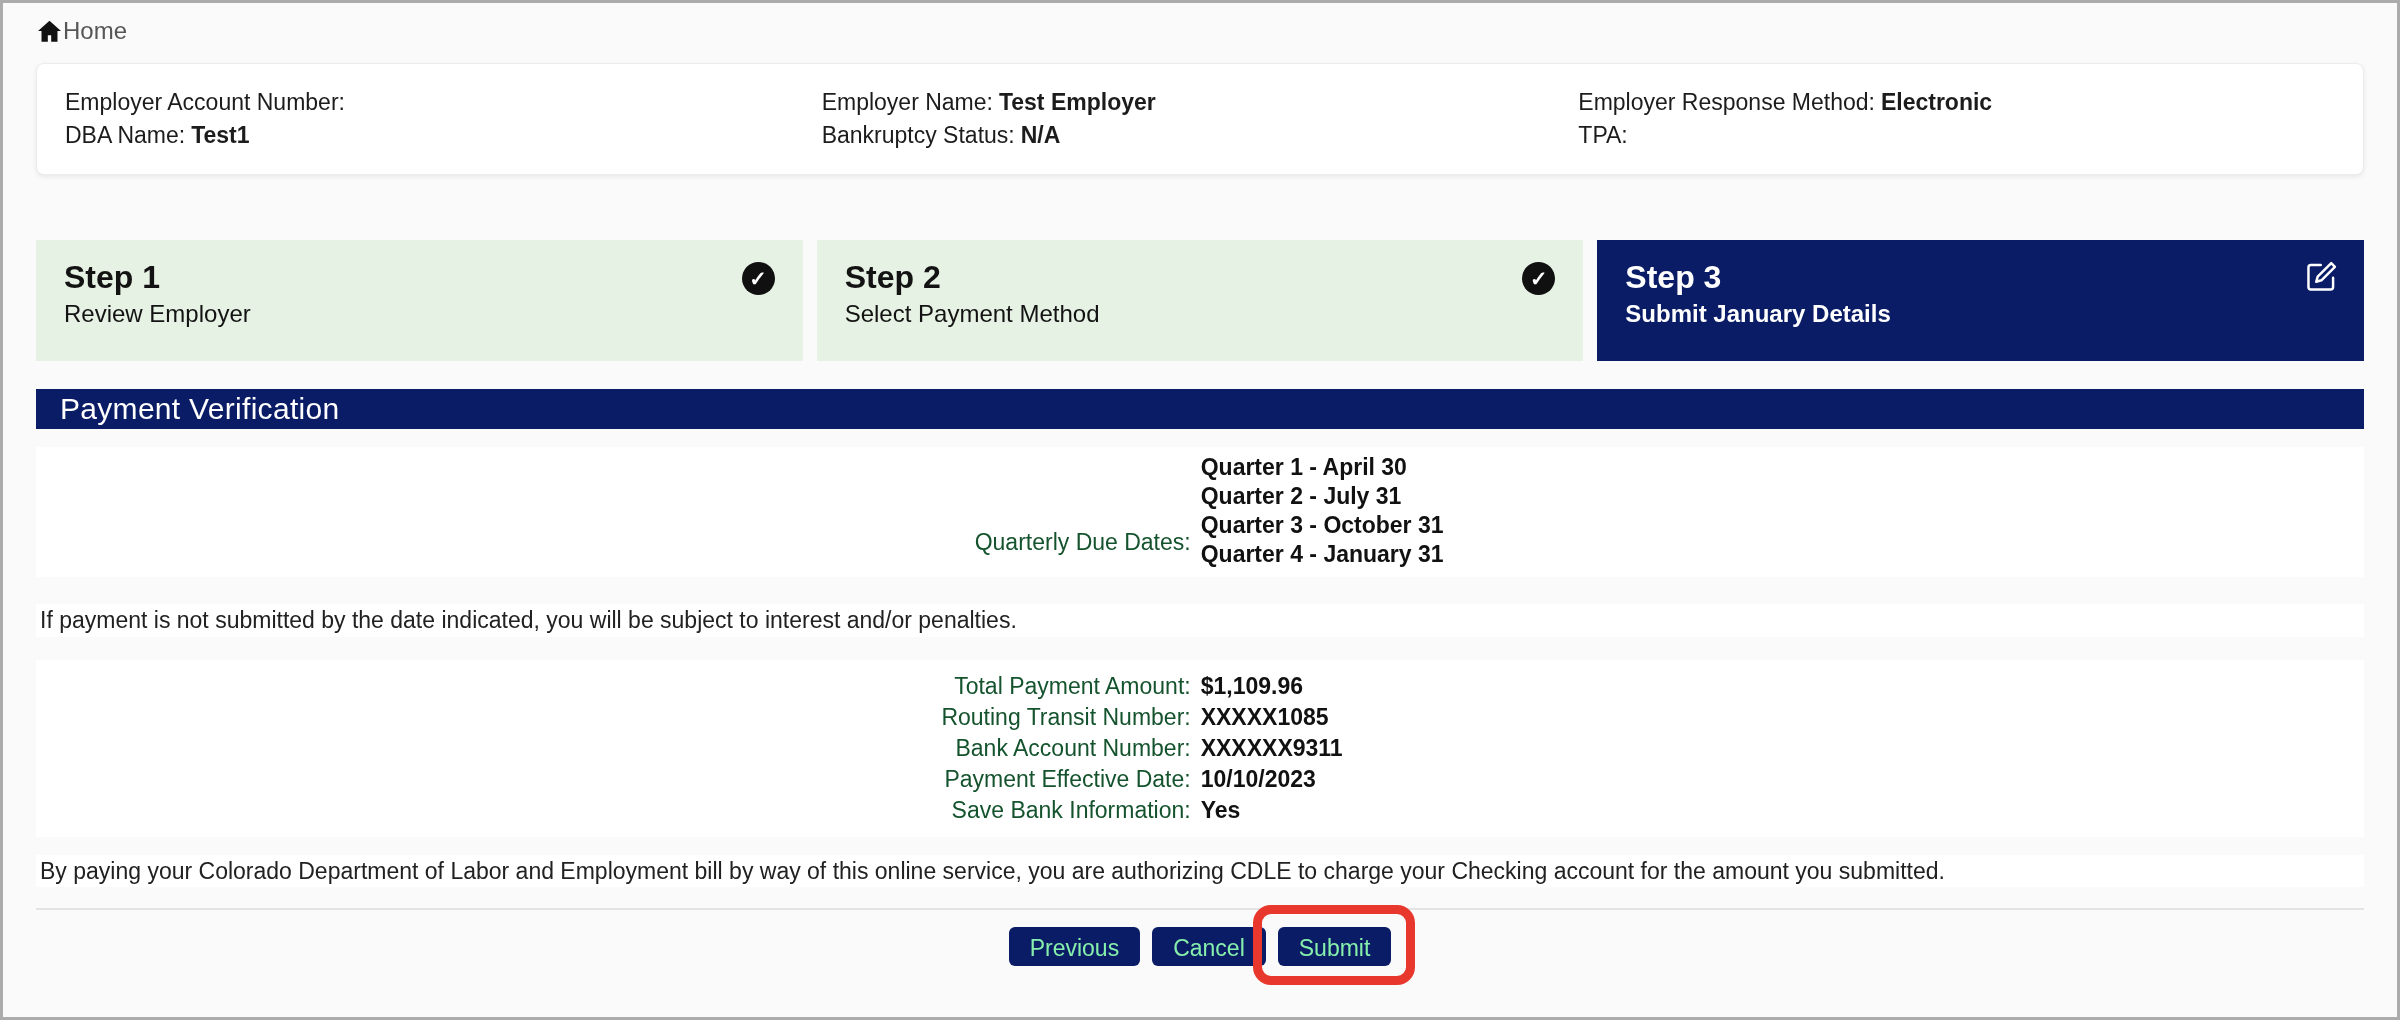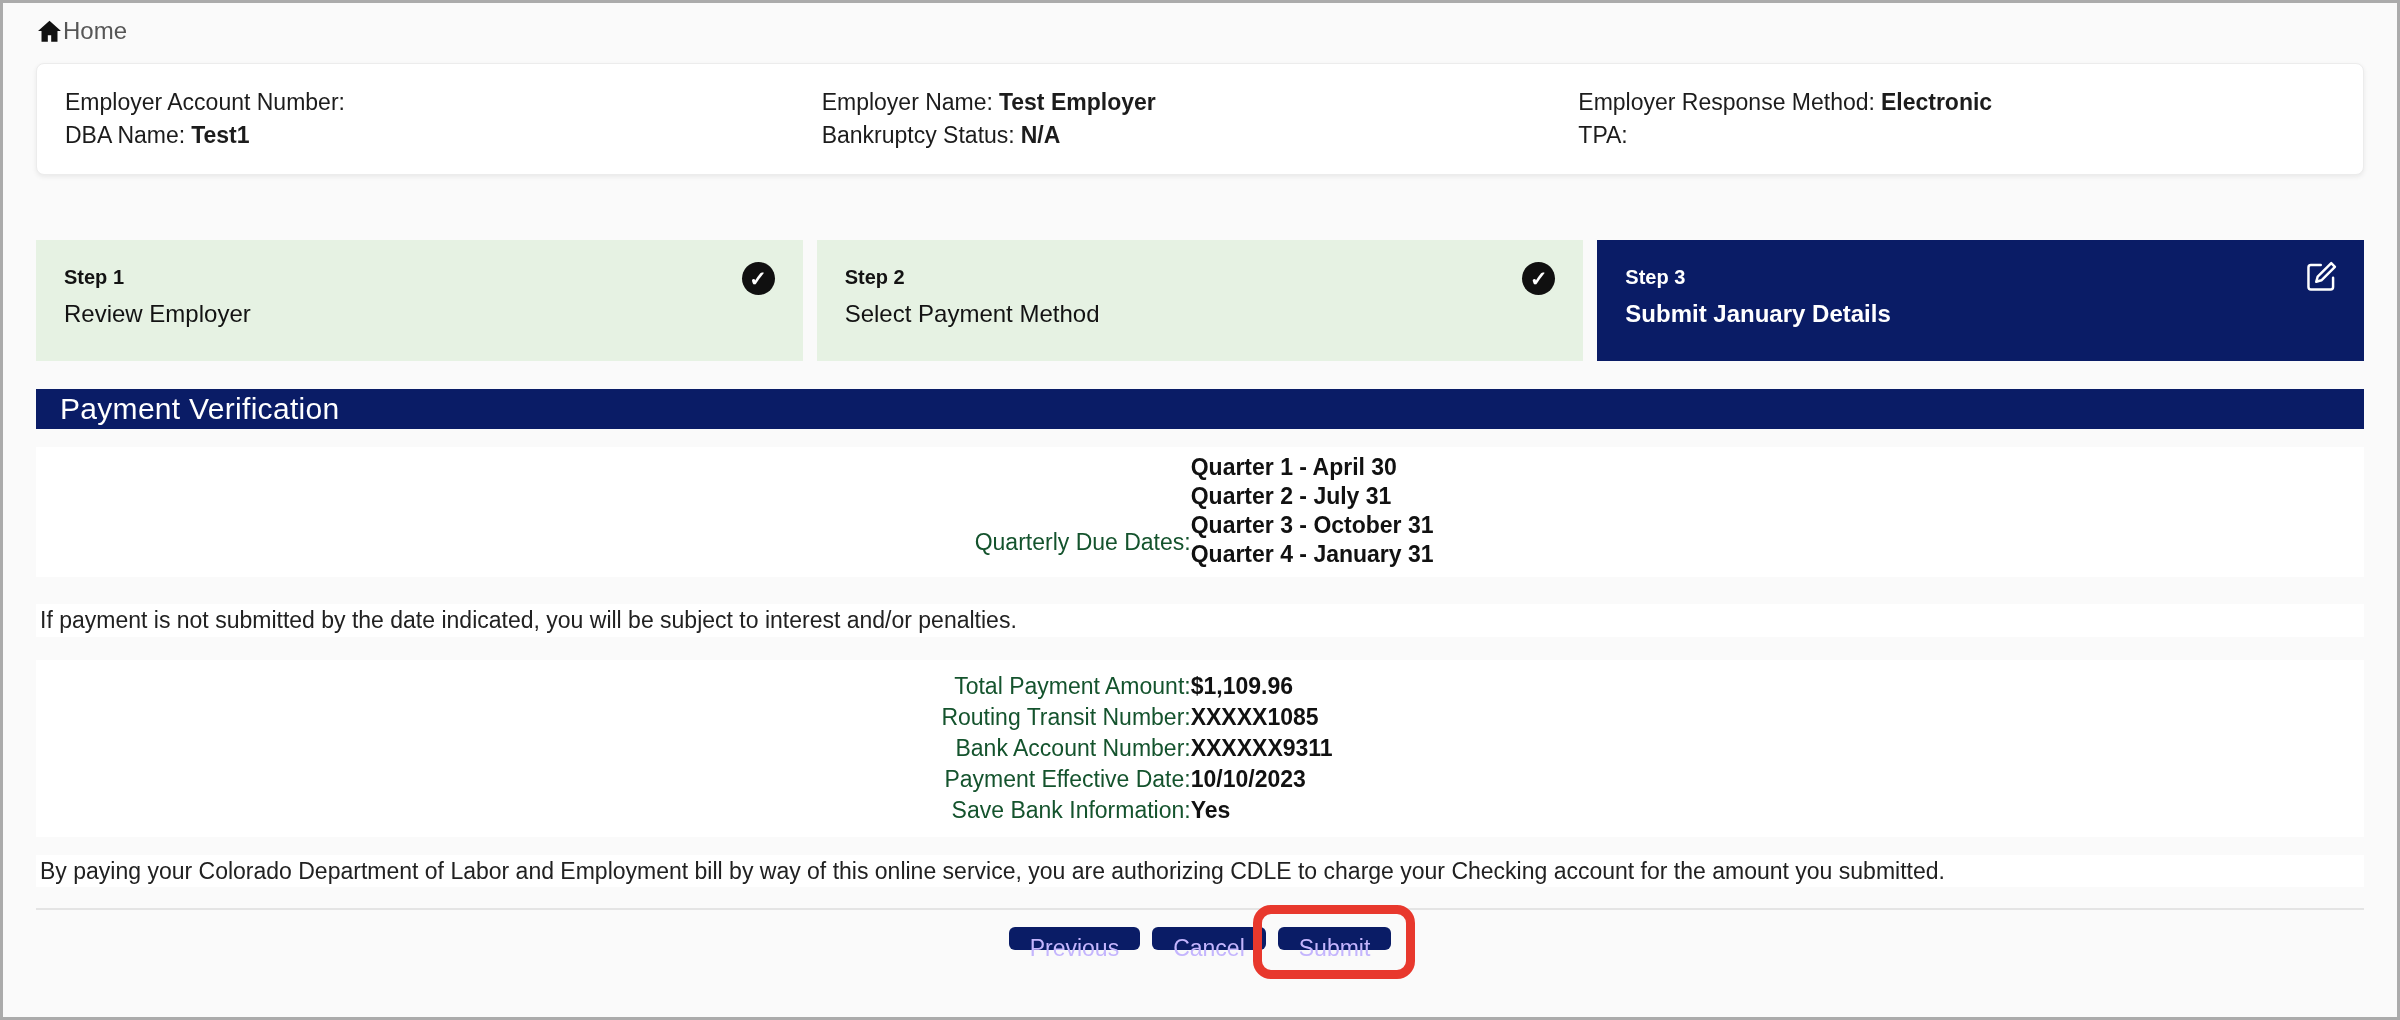--- a/index.html
+++ b/index.html
@@ -28,21 +28,21 @@
   }
   .emp-col { display:flex; flex-direction:column; justify-content:center; gap:4px; }
   .emp-line { font-size:23px; line-height:29px; color:#1c1c1c; }
   .emp-line b { margin-left:6px; }
 
   
   .steps { display:flex; gap:14px; margin-top:65px; }
   .step-box { flex:1 1 0; height:121px; padding:22px 28px; position:relative; }
   .step-done { background:#e6f2e3; color:#131313; }
   .step-active { background:#0a1c66; color:#fff; }
-  .step-title { font-size:20px; font-weight:bold; line-height:30px; }
+  .step-title { font-size:32px; font-weight:bold; line-height:30px; }
   .step-sub { font-size:24px; line-height:30px; margin-top:7px; }
   .step-active .step-sub { font-weight:bold; }
   .step-check {
     position:absolute; top:22px; right:28px; width:33px; height:33px;
     background:#101010; border-radius:50%;
     display:flex; align-items:center; justify-content:center;
     color:#fff; font-size:21px; font-weight:bold;
   }
   .step-edit { position:absolute; top:20px; right:26px; width:32px; height:32px; }
 
@@ -50,40 +50,40 @@
   .section-bar {
     margin-top:28px; background:#0a1c66; color:#fff; height:40px;
     display:flex; align-items:center; padding-left:24px;
     font-size:30px; font-weight:300; letter-spacing:.3px;
   }
 
   
   .band { background:#fff; }
   .two-col { display:flex; font-size:23px; }
   .lbl-col { width:49.6%; text-align:right; color:#14532d; }
-  .val-col { font-weight:bold; color:#111; }
+  .val-col { margin-left:10px; font-weight:bold; color:#111; }
 
   .quarterly { margin-top:18px; padding:6px 0 8px 0; }
   .quarterly .lbl-col { display:flex; flex-direction:column; justify-content:flex-end; padding-bottom:13px; }
   .q-line { line-height:29px; }
 
   .penalty { margin-top:27px; height:33px; display:flex; align-items:center; padding-left:4px; font-size:23px; }
 
   .details { margin-top:23px; padding:11px 0; }
   .detail-row { line-height:31px; }
 
   .auth { margin-top:18px; height:32px; display:flex; align-items:center; padding-left:4px; font-size:23px; }
 
   .divider { margin-top:21px; height:0; border-top:2px solid #e4e4e4; }
 
   
   .btn-row { margin-top:17px; display:flex; justify-content:center; align-items:flex-start; gap:12px; }
   .btn {
-    background:#0a1c66; color:#c4b5fd; font-size:23px; font-family:inherit;
-    border:none; border-radius:6px; padding:8px 21px; height:23px; cursor:pointer;
+    background:#0a1c66; color:#86efac; font-size:23px; font-family:inherit;
+    border:none; border-radius:6px; padding:8px 21px; height:39px; cursor:pointer;
   }
   .submit-wrap { position:relative; display:inline-block; }
   .red-annot {
     position:absolute; left:-25px; right:-24px; top:-22px; bottom:-19px;
     border:9px solid #e8382d; border-radius:18px; pointer-events:none;
   }
 </style>
 </head>
 <body>
 

